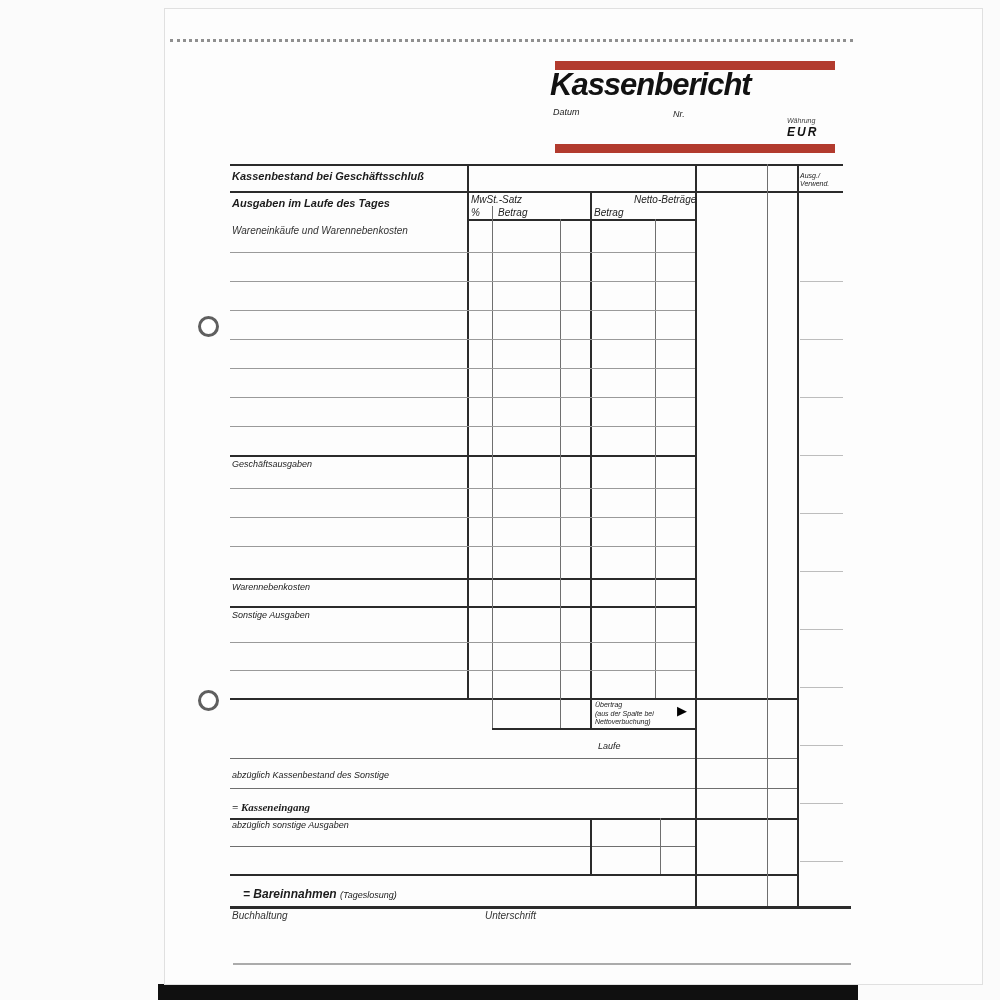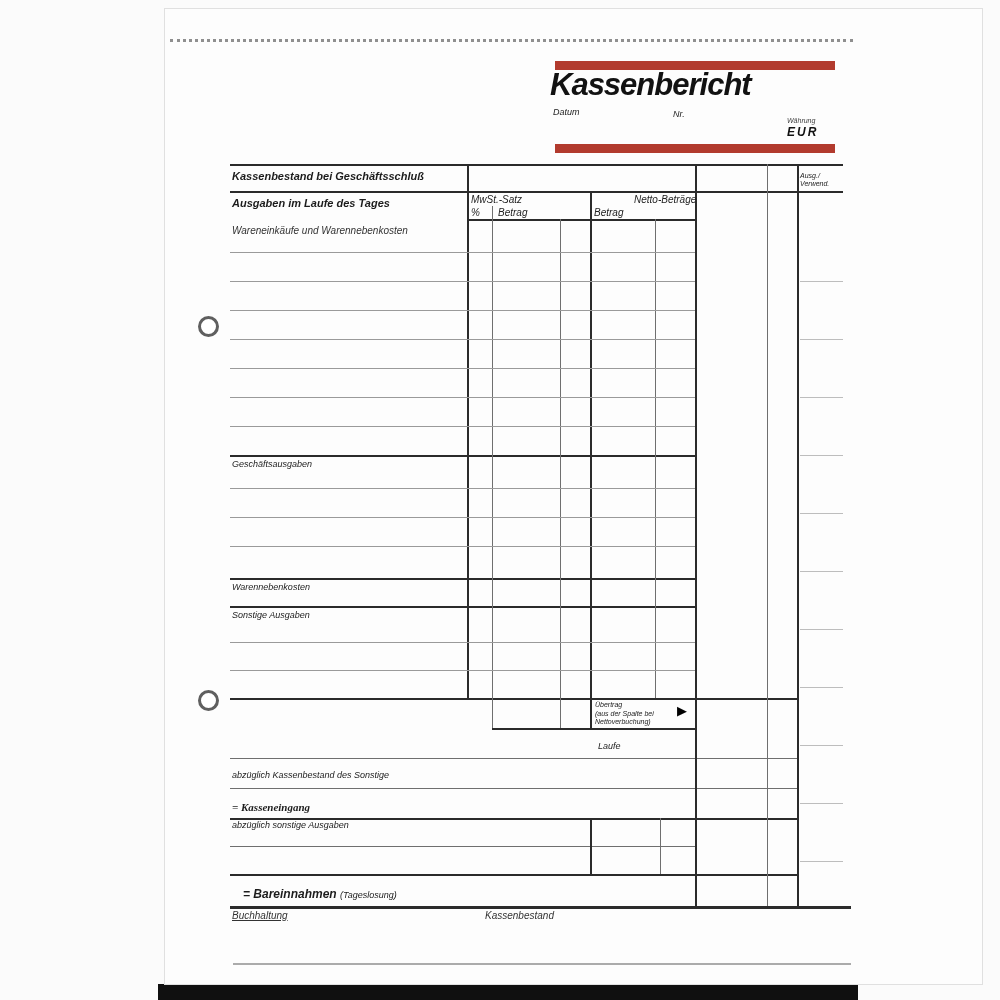--- a/index.html
+++ b/index.html
@@ -102,22 +102,22 @@
 
     <div class="lbl small" style="left:433px;top:733px;">Laufe</div>
     <div class="lbl small" style="left:67px;top:762px;">abzüglich Kassenbestand des Sonstige</div>
     <div class="lbl boldrow" style="left:67px;top:792px;font-family:Liberation Serif, serif;">= Kasseneingang</div>
     <div class="lbl small" style="left:67px;top:812px;">abzüglich sonstige Ausgaben</div>
 
     <div class="lbl" style="left:67px;top:879px;font-size:12px;margin-left:11px;">
       <span style="font-weight:bold;">= Bareinnahmen</span>
       <span style="font-size:9px;">(Tageslosung)</span>
     </div>
-    <div class="lbl tiny" style="left:67px;top:901px;text-decoration:underline;">Buchhaltung</div>
-    <div class="lbl tiny" style="left:320px;top:901px;">Kassenbestand</div>
+    <div class="lbl tiny" style="left:67px;top:901px;">Buchhaltung</div>
+    <div class="lbl tiny" style="left:320px;top:901px;">Unterschrift</div>
 
     <div id="ruled-lines">
         <div class="gray-rule" style="top: 243px; left: 65px; width: 465px;"></div>
         <div class="gray-rule" style="top: 272px; left: 65px; width: 465px;"></div>
         <div class="gray-rule" style="top: 301px; left: 65px; width: 465px;"></div>
         <div class="gray-rule" style="top: 330px; left: 65px; width: 465px;"></div>
         <div class="gray-rule" style="top: 359px; left: 65px; width: 465px;"></div>
         <div class="gray-rule" style="top: 388px; left: 65px; width: 465px;"></div>
         <div class="gray-rule" style="top: 417px; left: 65px; width: 465px;"></div>
         <div class="gray-rule" style="top: 479px; left: 65px; width: 465px;"></div>

